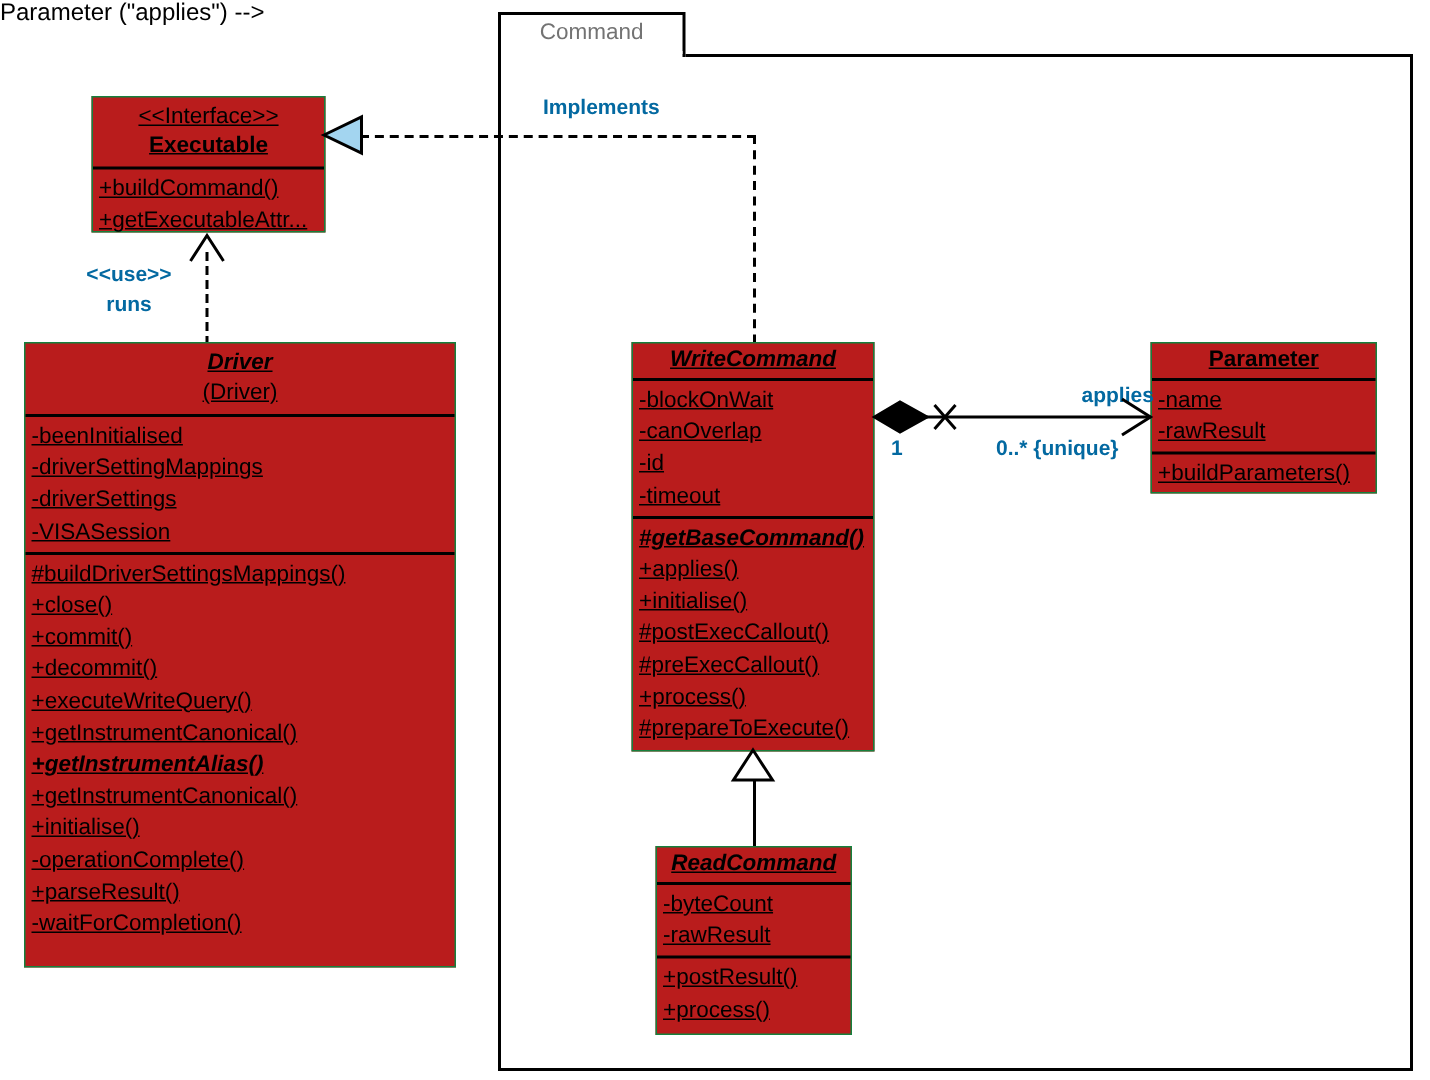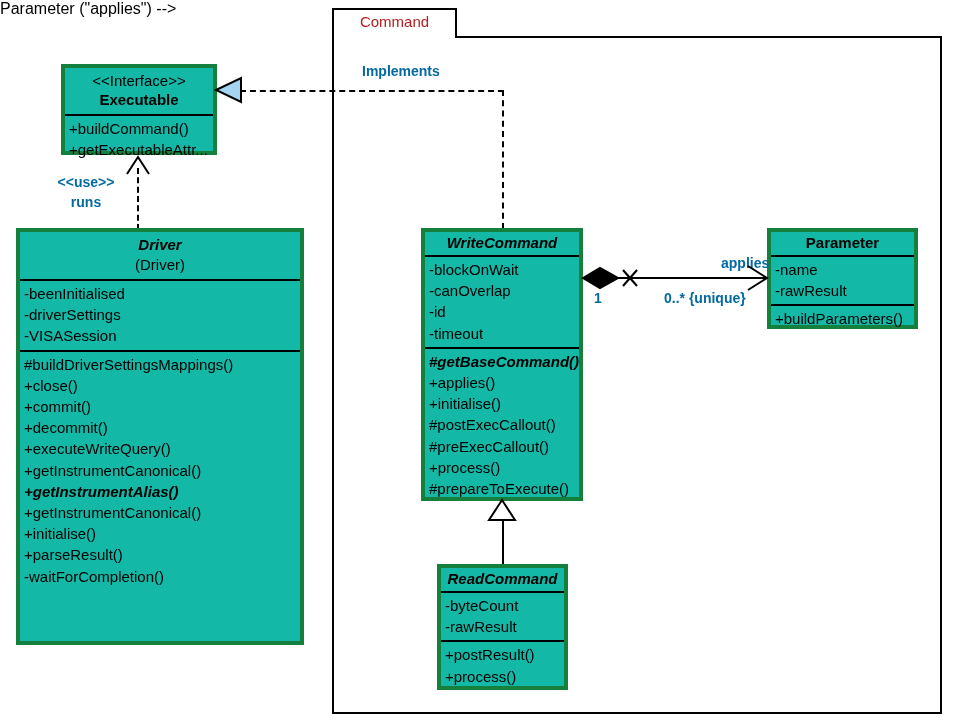--- a/index.html
+++ b/index.html
@@ -17,23 +17,24 @@
     width: 953px;
     height: 720px;
     background: #ffffff;
     overflow: hidden;
   }
 
   
   .uml-box {
     position: absolute;
     box-sizing: border-box;
-    border: 4px solid #15803d;
-    background: #14b8a6;
+    border: 1px solid #15803d;
+    background: #b91c1c;
     z-index: 5;
+    text-decoration: underline;
   }
   .uml-compartment {
     box-sizing: border-box;
     padding: 2px 4px 3px 4px;
   }
   .uml-compartment + .uml-compartment {
     border-top: 2px solid #000000;
   }
   .uml-header {
     text-align: center;
@@ -84,21 +85,21 @@
   }
   .pkg-tab {
     position: absolute;
     box-sizing: border-box;
     border: 2px solid #000000;
     background: #ffffff;
     z-index: 2;
     text-align: center;
     font-size: 15px;
     line-height: 24px;
-    color: #b91c1c;
+    color: #737373;
   }
   .pkg-tab-cover {
     position: absolute;
     background: #ffffff;
     z-index: 3;
   }
 
   
   .line-h {
     position: absolute;
@@ -167,33 +168,35 @@
   </div>
 
   
   <div class="uml-box" style="left:16px; top:228px; width:288px; height:417px;">
     <div class="uml-compartment uml-header">
       <div class="uml-name italic">Driver</div>
       <div class="uml-subname">(Driver)</div>
     </div>
     <div class="uml-compartment">
       <div class="uml-member">-beenInitialised</div>
+      <div class="uml-member">-driverSettingMappings</div>
       <div class="uml-member">-driverSettings</div>
       <div class="uml-member">-VISASession</div>
     </div>
     <div class="uml-compartment">
       <div class="uml-member">#buildDriverSettingsMappings()</div>
       <div class="uml-member">+close()</div>
       <div class="uml-member">+commit()</div>
       <div class="uml-member">+decommit()</div>
       <div class="uml-member">+executeWriteQuery()</div>
       <div class="uml-member">+getInstrumentCanonical()</div>
       <div class="uml-member italic">+getInstrumentAlias()</div>
       <div class="uml-member">+getInstrumentCanonical()</div>
       <div class="uml-member">+initialise()</div>
+      <div class="uml-member">-operationComplete()</div>
       <div class="uml-member">+parseResult()</div>
       <div class="uml-member">-waitForCompletion()</div>
     </div>
   </div>
 
   
   <div class="uml-box" style="left:421px; top:228px; width:162px; height:273px;">
     <div class="uml-compartment uml-header" style="padding-top:1px; padding-bottom:2px;">
       <div class="uml-name italic">WriteCommand</div>
     </div>

